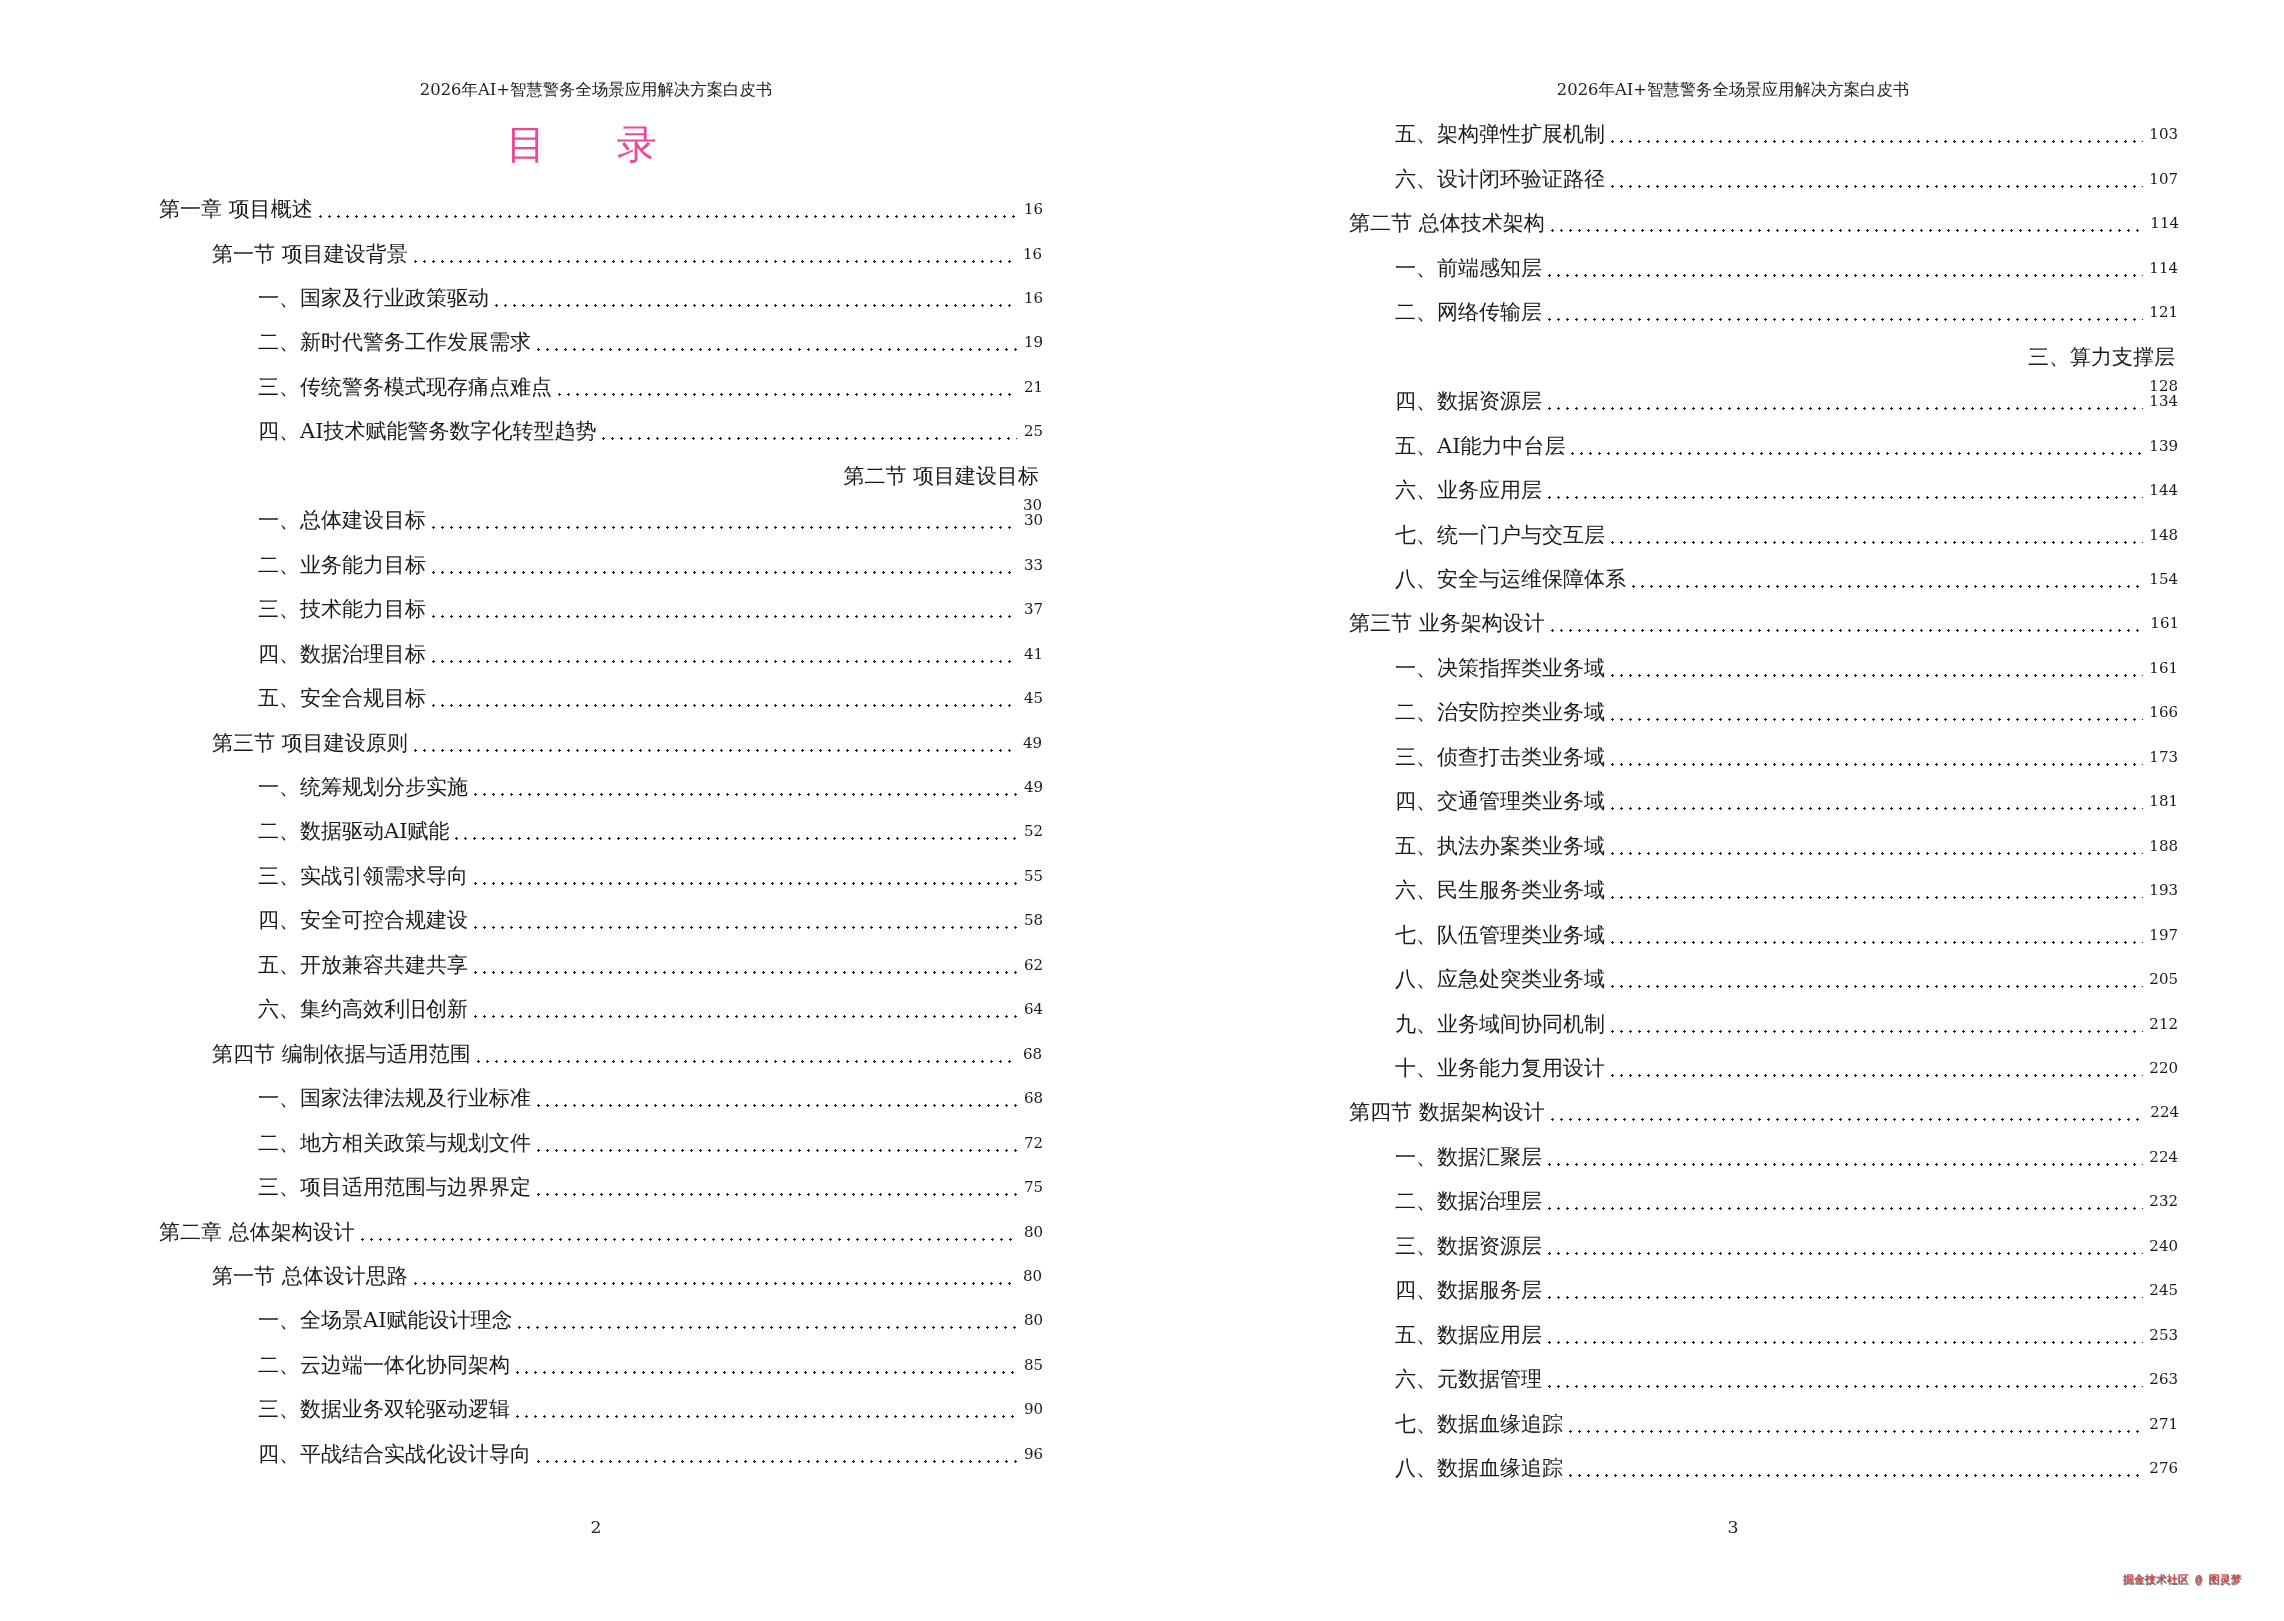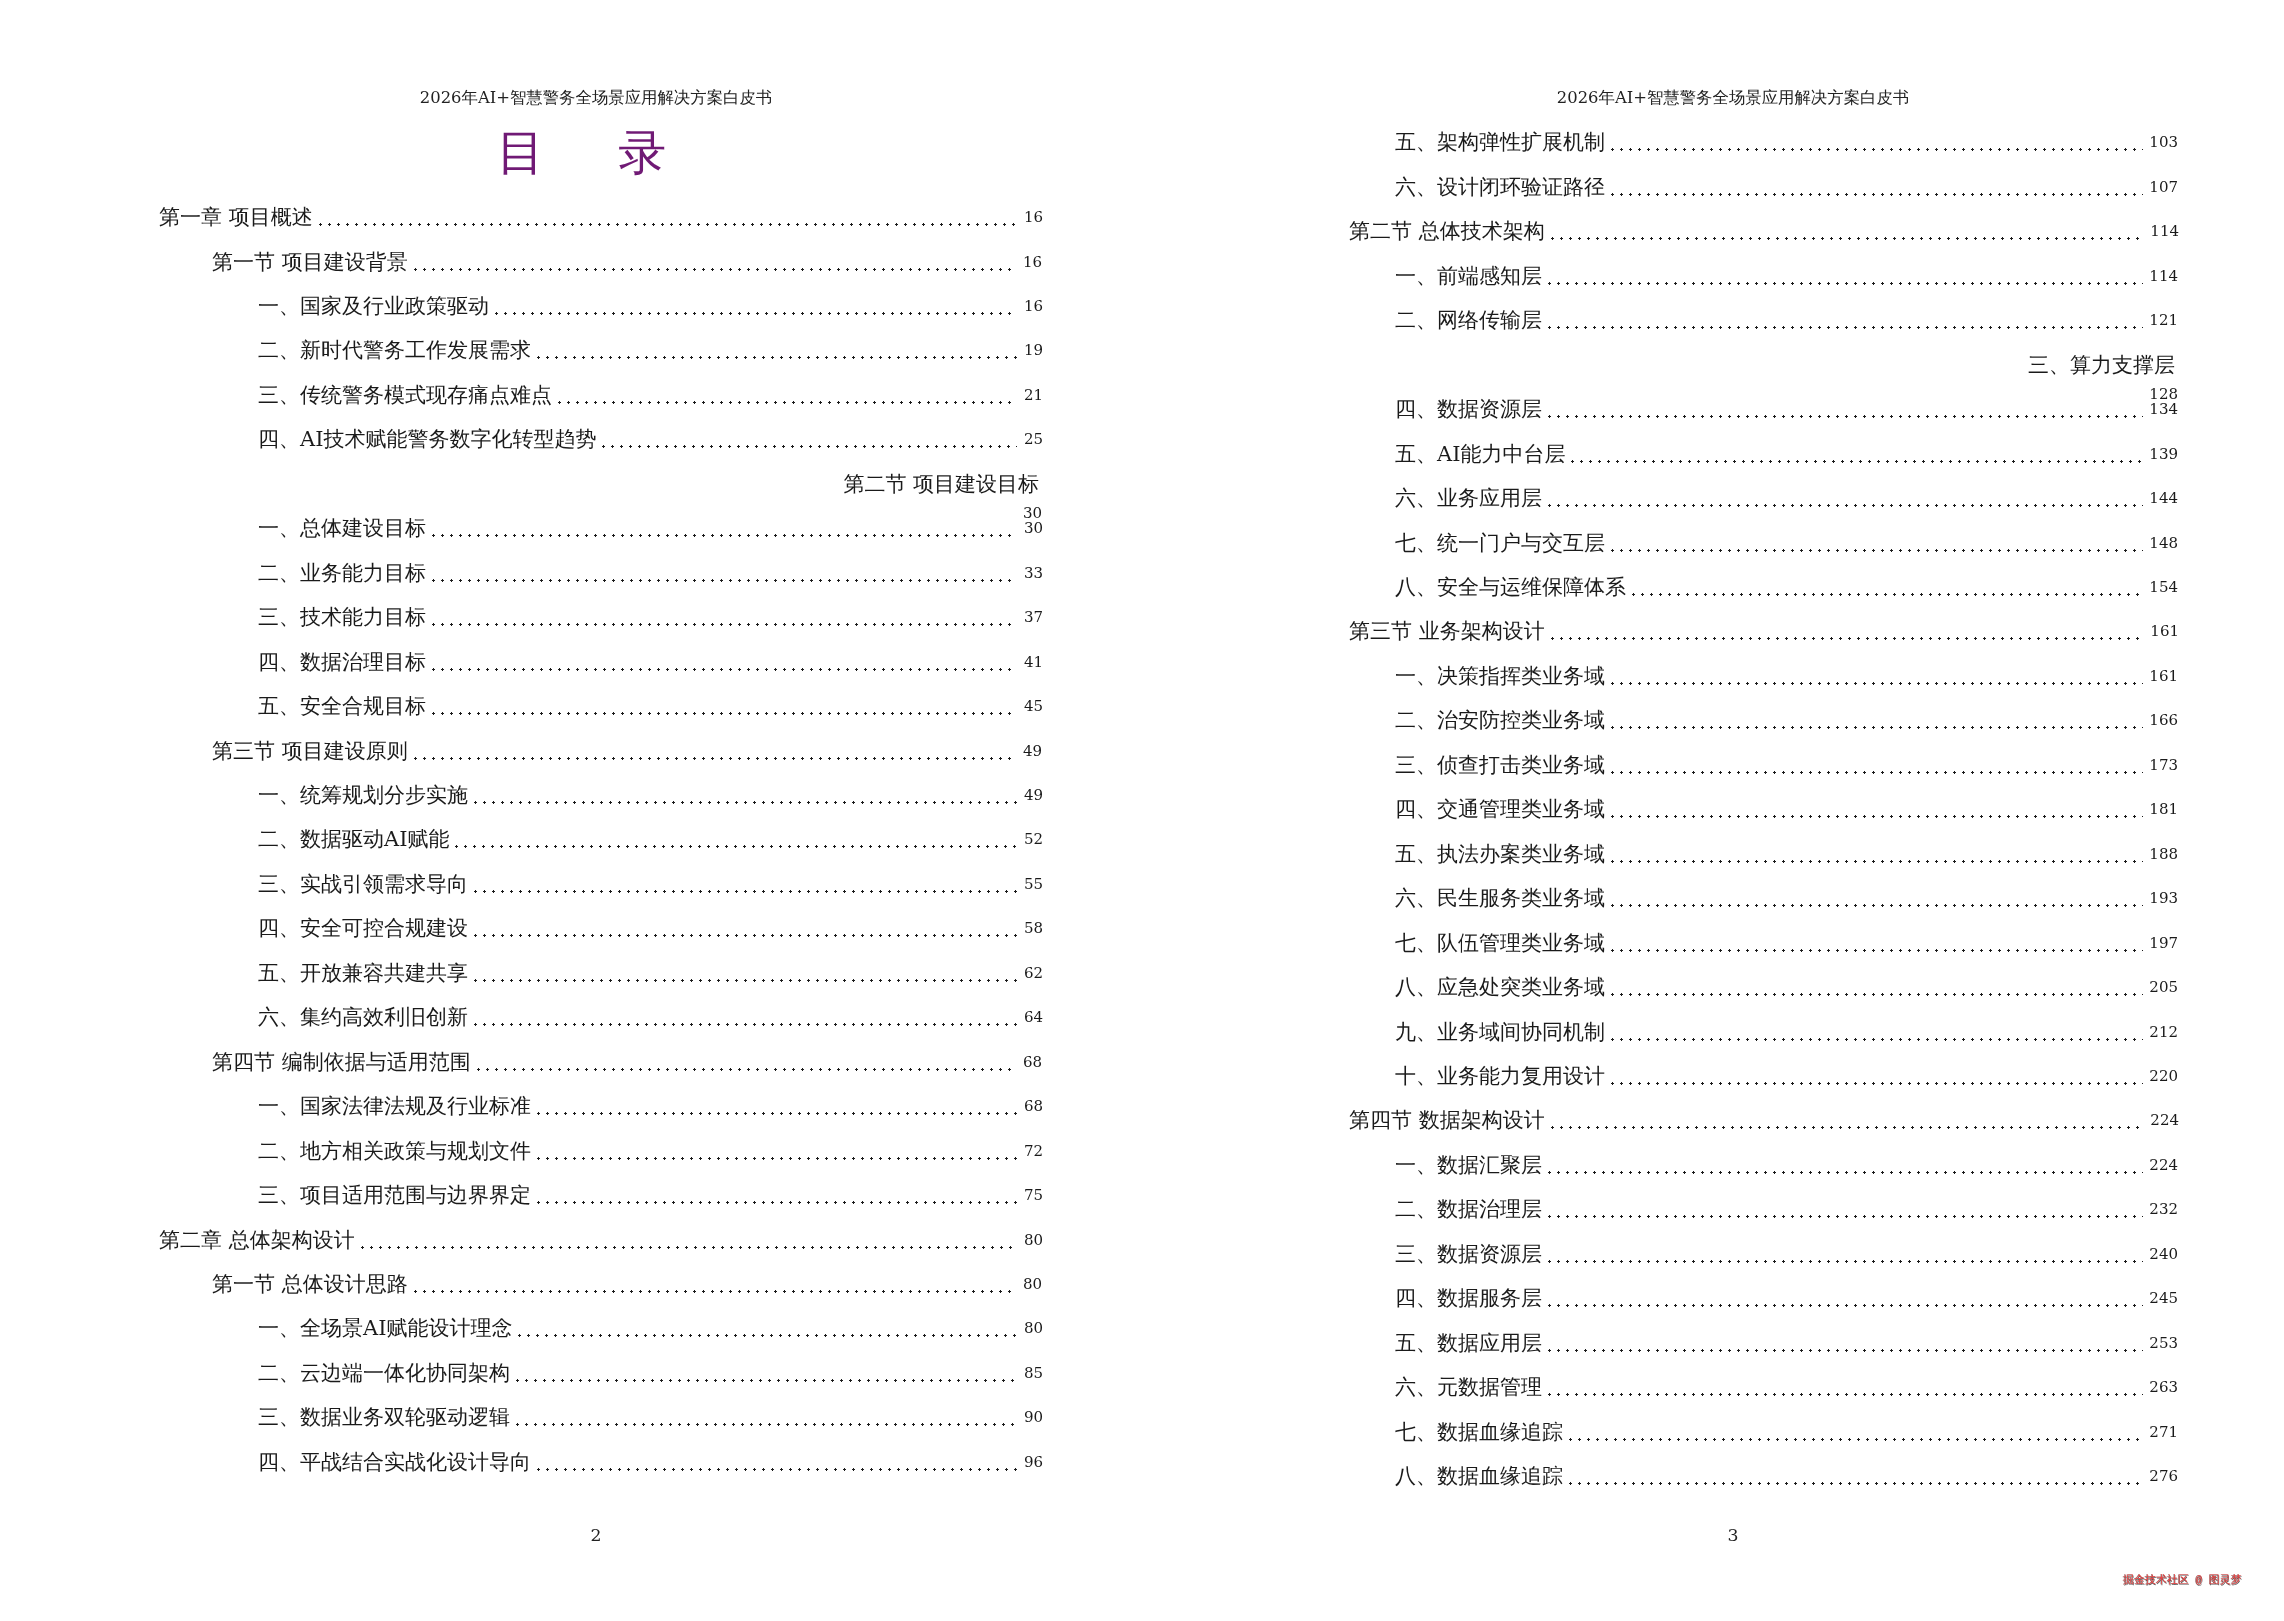--- a/index.html
+++ b/index.html
@@ -10,44 +10,44 @@
   body {
     width: 2284px;
     height: 1622px;
     position: relative;
     overflow: hidden;
     font-family: "DejaVu Serif", "Liberation Serif", serif;
     color: #1a1a1a;
   }
   .page {
     position: absolute;
-    top: 8px;
+    top: 0;
     height: 1540px;
     background: #ffffff;
   }
   .page-left { left: 0; width: 1142px; }
   .page-right { left: 1142px; width: 1142px; }
 
   .running-header {
     position: absolute;
     top: 79px;
     font-size: 16.4px;
     line-height: 21px;
     color: #222;
     white-space: nowrap;
     transform: translateX(-50%);
     letter-spacing: 0px;
   }
   .toc-title {
     position: absolute;
     top: 120px;
-    font-size: 48px;
+    font-size: 40px;
     line-height: 48px;
     letter-spacing: 29px;
-    color: #701a75;
+    color: #ec4899;
     transform: translateX(-50%);
     white-space: nowrap;
   }
   .toc-row {
     position: absolute;
     height: 29px;
     display: flex;
     align-items: flex-end;
     font-size: 21px;
     line-height: 29px;

